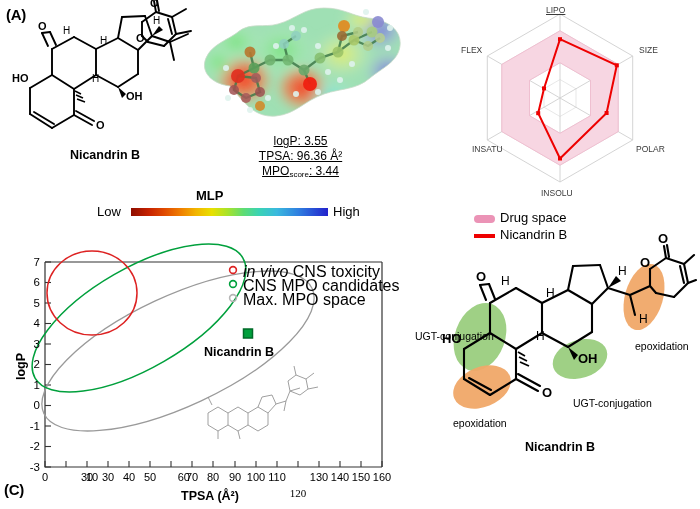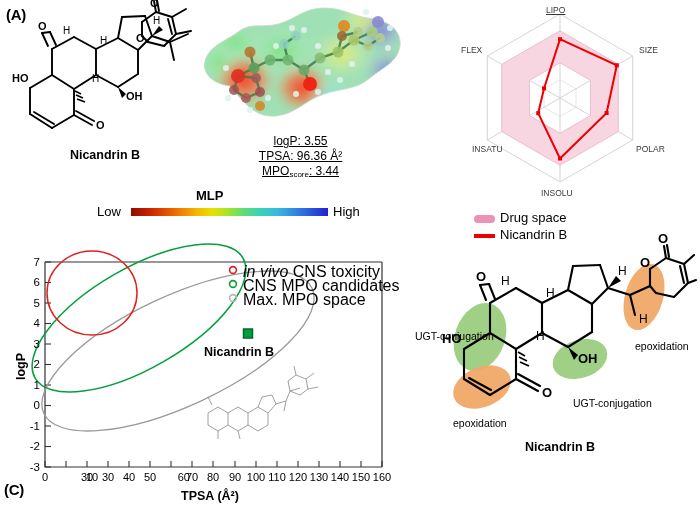--- a/index.html
+++ b/index.html
@@ -400,21 +400,21 @@
   <div class="xtick" style="left:76px;top:236px;">30</div>
   <div class="xtick" style="left:97px;top:236px;">30</div>
   <div class="xtick" style="left:118px;top:236px;">40</div>
   <div class="xtick" style="left:139px;top:236px;">50</div>
   <div class="xtick" style="left:168px;top:236px;text-align:right;">60</div>
   <div class="xtick" style="left:181px;top:236px;">70</div>
   <div class="xtick" style="left:202px;top:236px;">80</div>
   <div class="xtick" style="left:224px;top:236px;">90</div>
   <div class="xtick" style="left:245px;top:236px;">100</div>
   <div class="xtick" style="left:266px;top:236px;">110</div>
-  <div class="xtick" style="left:287px;top:236px;">120</div>
+  <div class="xtick" style="left:287px;top:252px;font-family:Liberation Serif, serif;">120</div>
   <div class="xtick" style="left:308px;top:236px;">130</div>
   <div class="xtick" style="left:329px;top:236px;">140</div>
   <div class="xtick" style="left:350px;top:236px;">150</div>
   <div class="xtick" style="left:371px;top:236px;">160</div>
 
   <div id="ylabC" style="left:14px;top:145px;">logP</div>
   <div id="xlabC" style="top:254px;">
     <span>TPSA (Å²)</span>
   </div>
 

